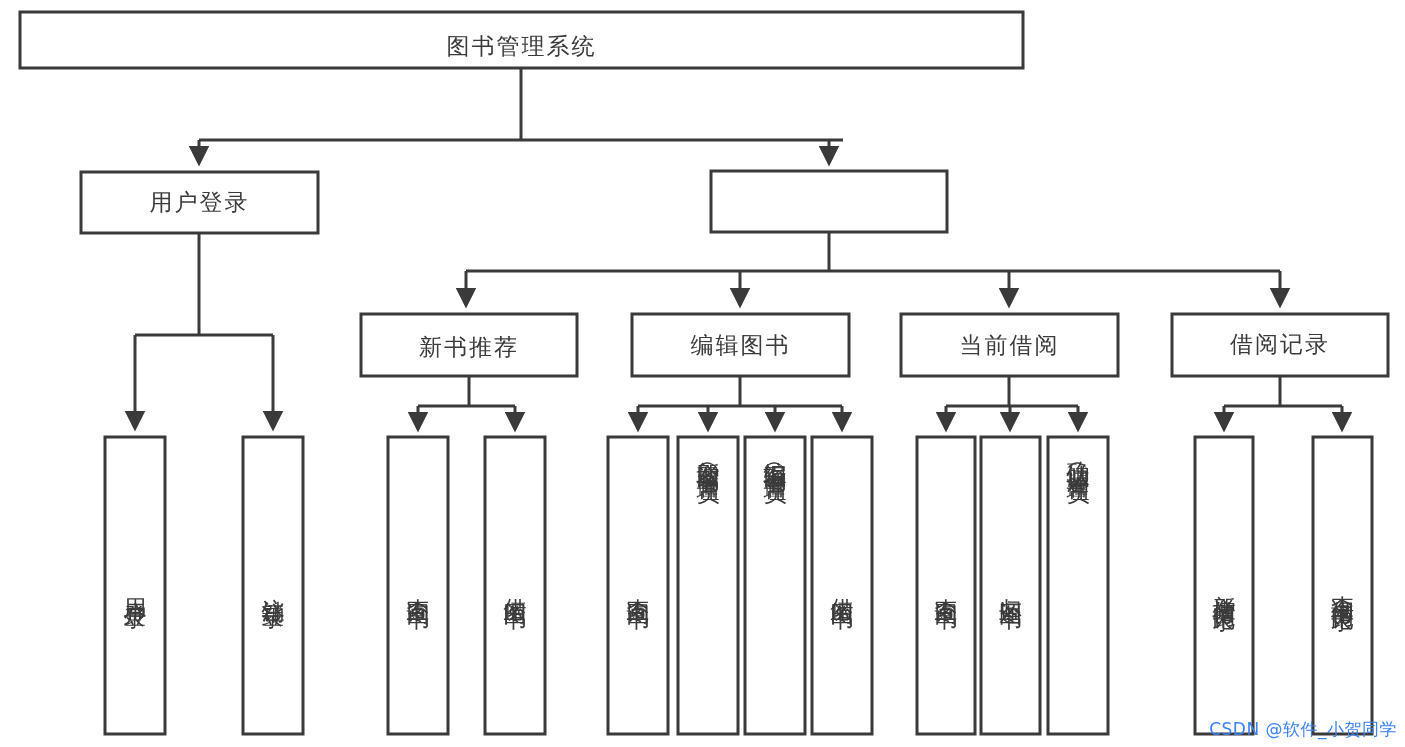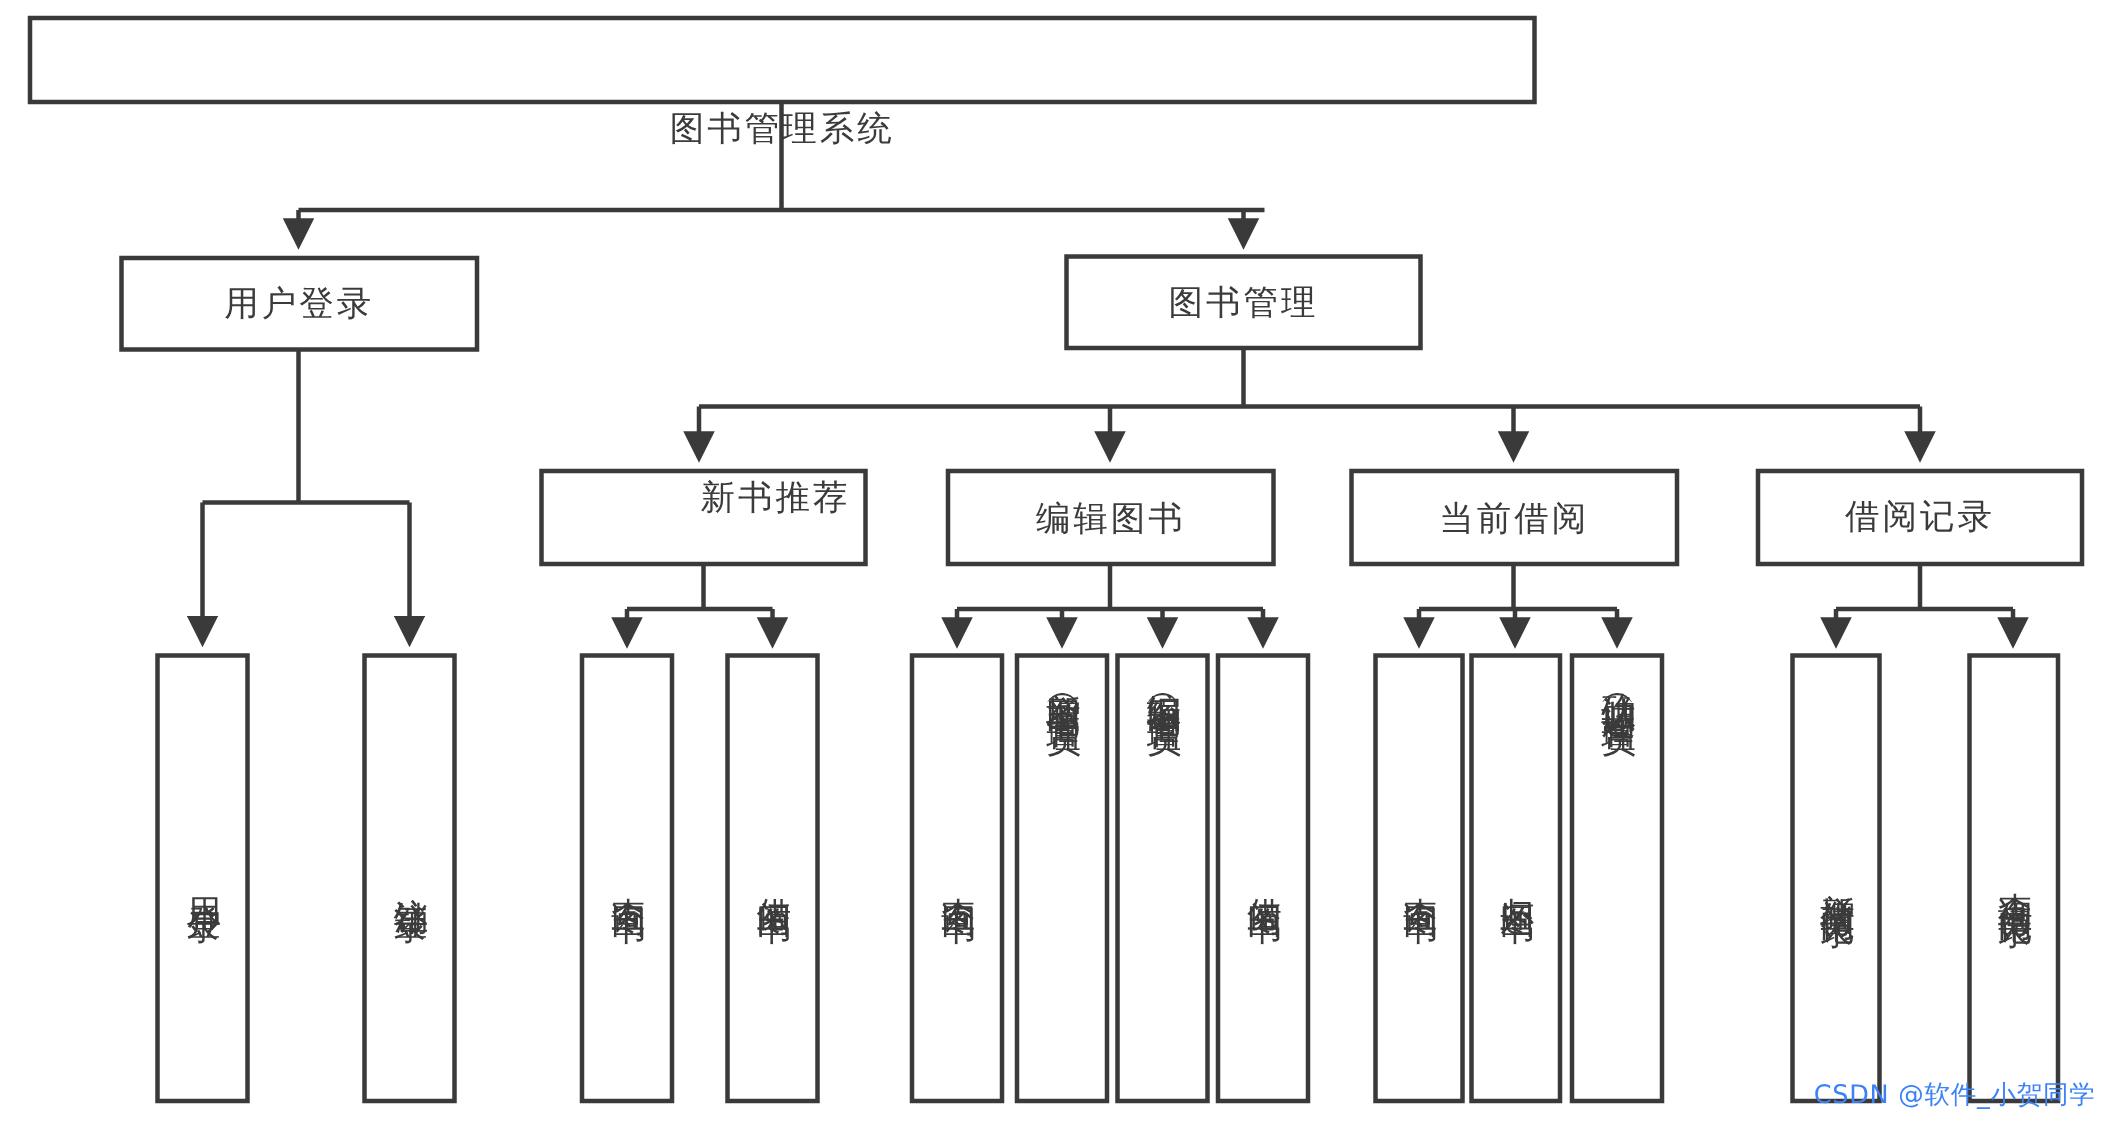--- a/index.html
+++ b/index.html
@@ -105,26 +105,25 @@
     <rect class="leafbox" x="678" y="437" width="60" height="297"></rect>
     <rect class="leafbox" x="745" y="437" width="60" height="297"></rect>
     <rect class="leafbox" x="812" y="437" width="60" height="297"></rect>
     <rect class="leafbox" x="917" y="437" width="58" height="297"></rect>
     <rect class="leafbox" x="981" y="437" width="59" height="297"></rect>
     <rect class="leafbox" x="1048" y="437" width="60" height="297"></rect>
     <rect class="leafbox" x="1195" y="437" width="58" height="297"></rect>
     <rect class="leafbox" x="1313" y="437" width="59" height="297"></rect>
   </svg>
 
-  <div class="hbox-label" style="left:20px;top:12px;width:1003px;height:69px;margin-top:39px;">图书管理系统</div>
+  <div class="hbox-label" style="left:20px;top:12px;width:1003px;height:69px;">图书管理系统</div>
 
   <div class="hbox-label" style="left:81px;top:172px;width:237px;height:61px;">用户登录</div>
-  <div class="hbox-label" style="left:711px;top:171px;width:236px;height:61px;">图书管理</div>
 
-  <div class="hbox-label" style="left:361px;top:300px;width:216px;height:62px;margin-left:48px;">新书推荐</div>
+  <div class="hbox-label" style="left:361px;top:316px;width:216px;height:62px;">新书推荐</div>
   <div class="hbox-label" style="left:632px;top:314px;width:217px;height:62px;">编辑图书</div>
   <div class="hbox-label" style="left:901px;top:314px;width:217px;height:62px;">当前借阅</div>
   <div class="hbox-label" style="left:1172px;top:314px;width:216px;height:60px;">借阅记录</div>
 
   <div class="vtext" style="left:105px; top:437px; width:60px; height:297px; justify-content:center;">用户登录</div>
   <div class="vtext" style="left:243px; top:437px; width:60px; height:297px; justify-content:center;">注销登录</div>
   <div class="vtext" style="left:388px; top:437px; width:60px; height:297px; justify-content:center;">查询图书</div>
   <div class="vtext" style="left:485px; top:437px; width:60px; height:297px; justify-content:center;">借阅图书</div>
   <div class="vtext" style="left:608px; top:437px; width:60px; height:297px; justify-content:center;">查询图书</div>
   <div class="vtext" style="left:678px; top:443px; width:60px; height:291px; justify-content:flex-start;">新增图书（管理员）</div>

